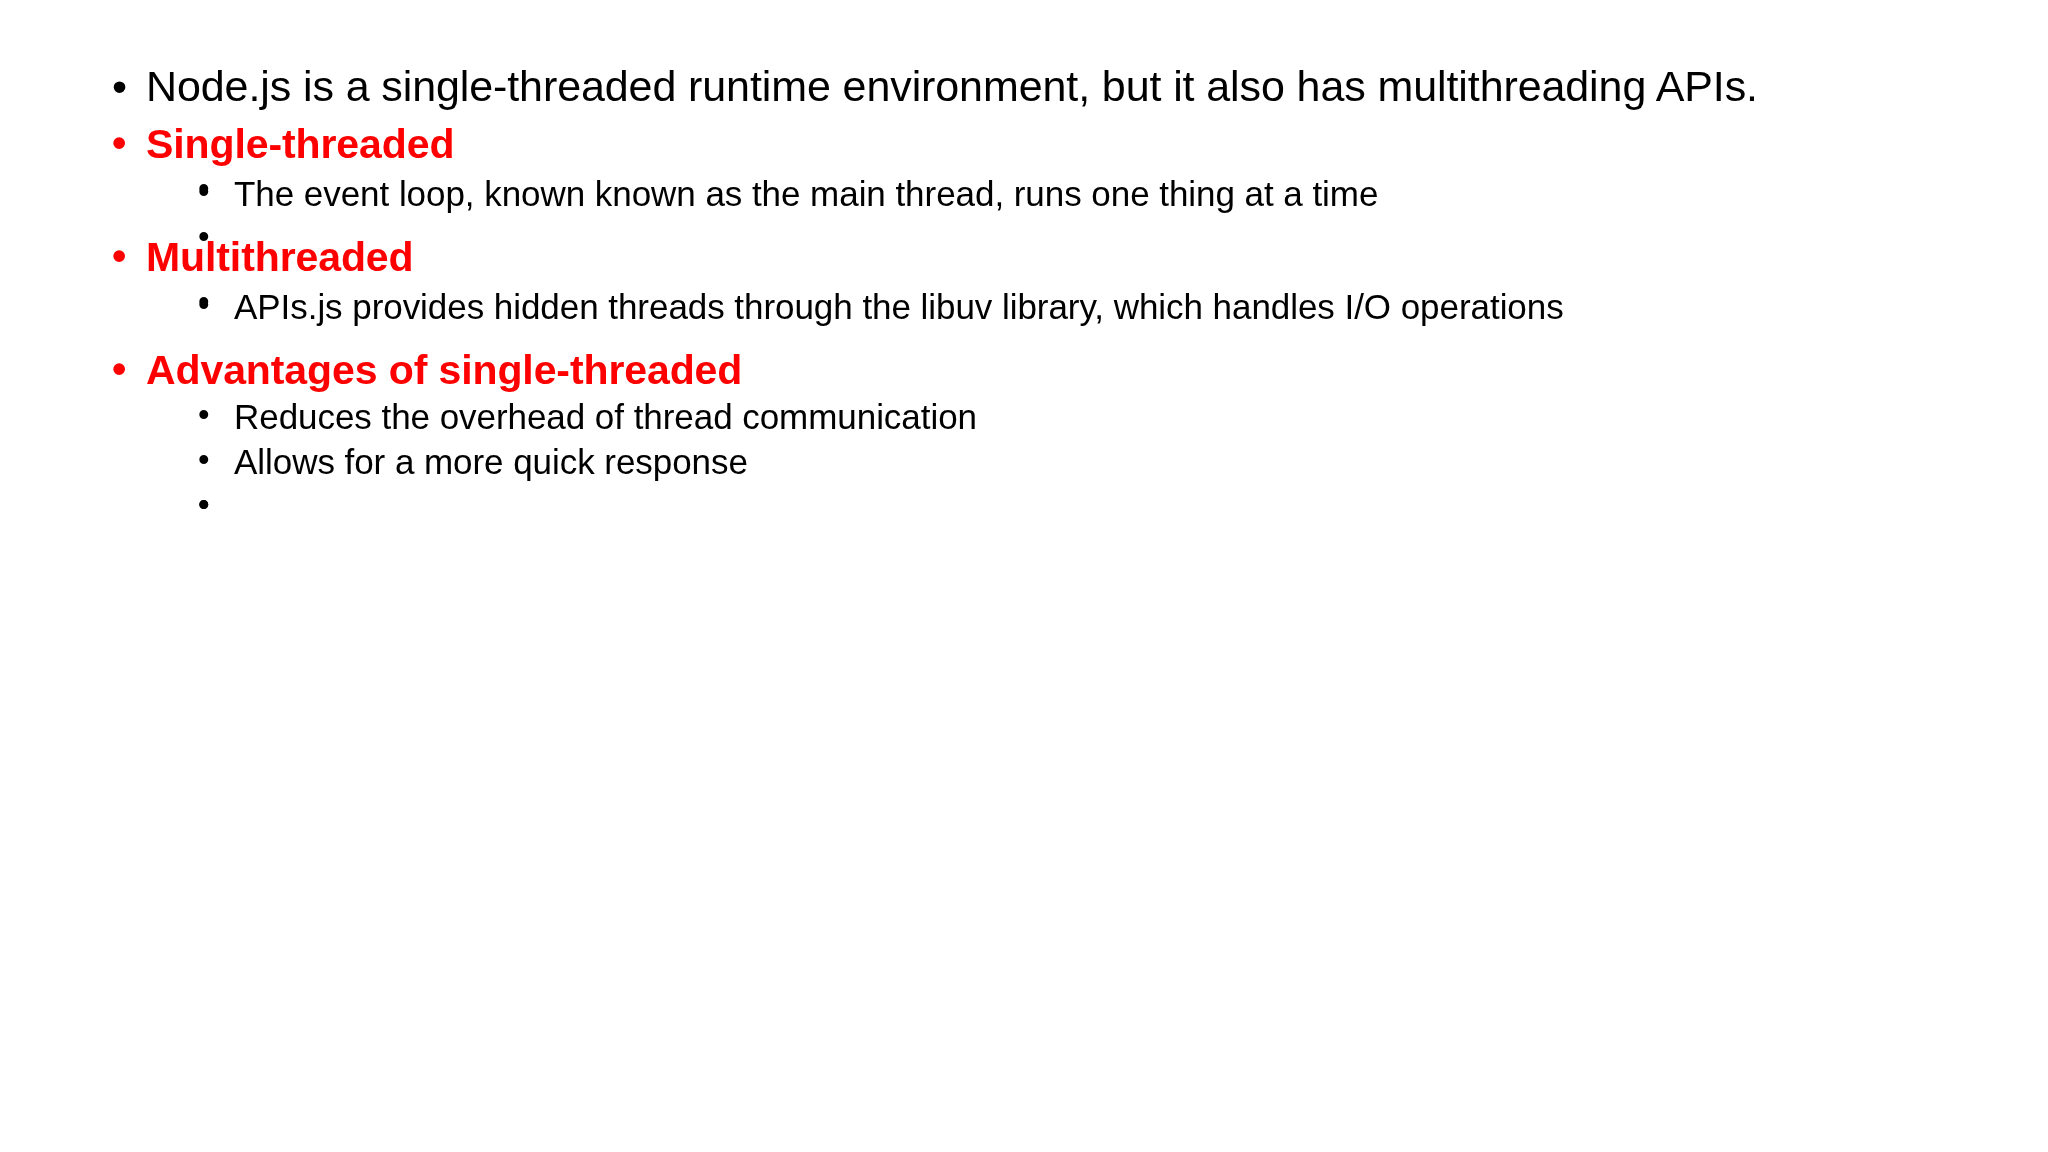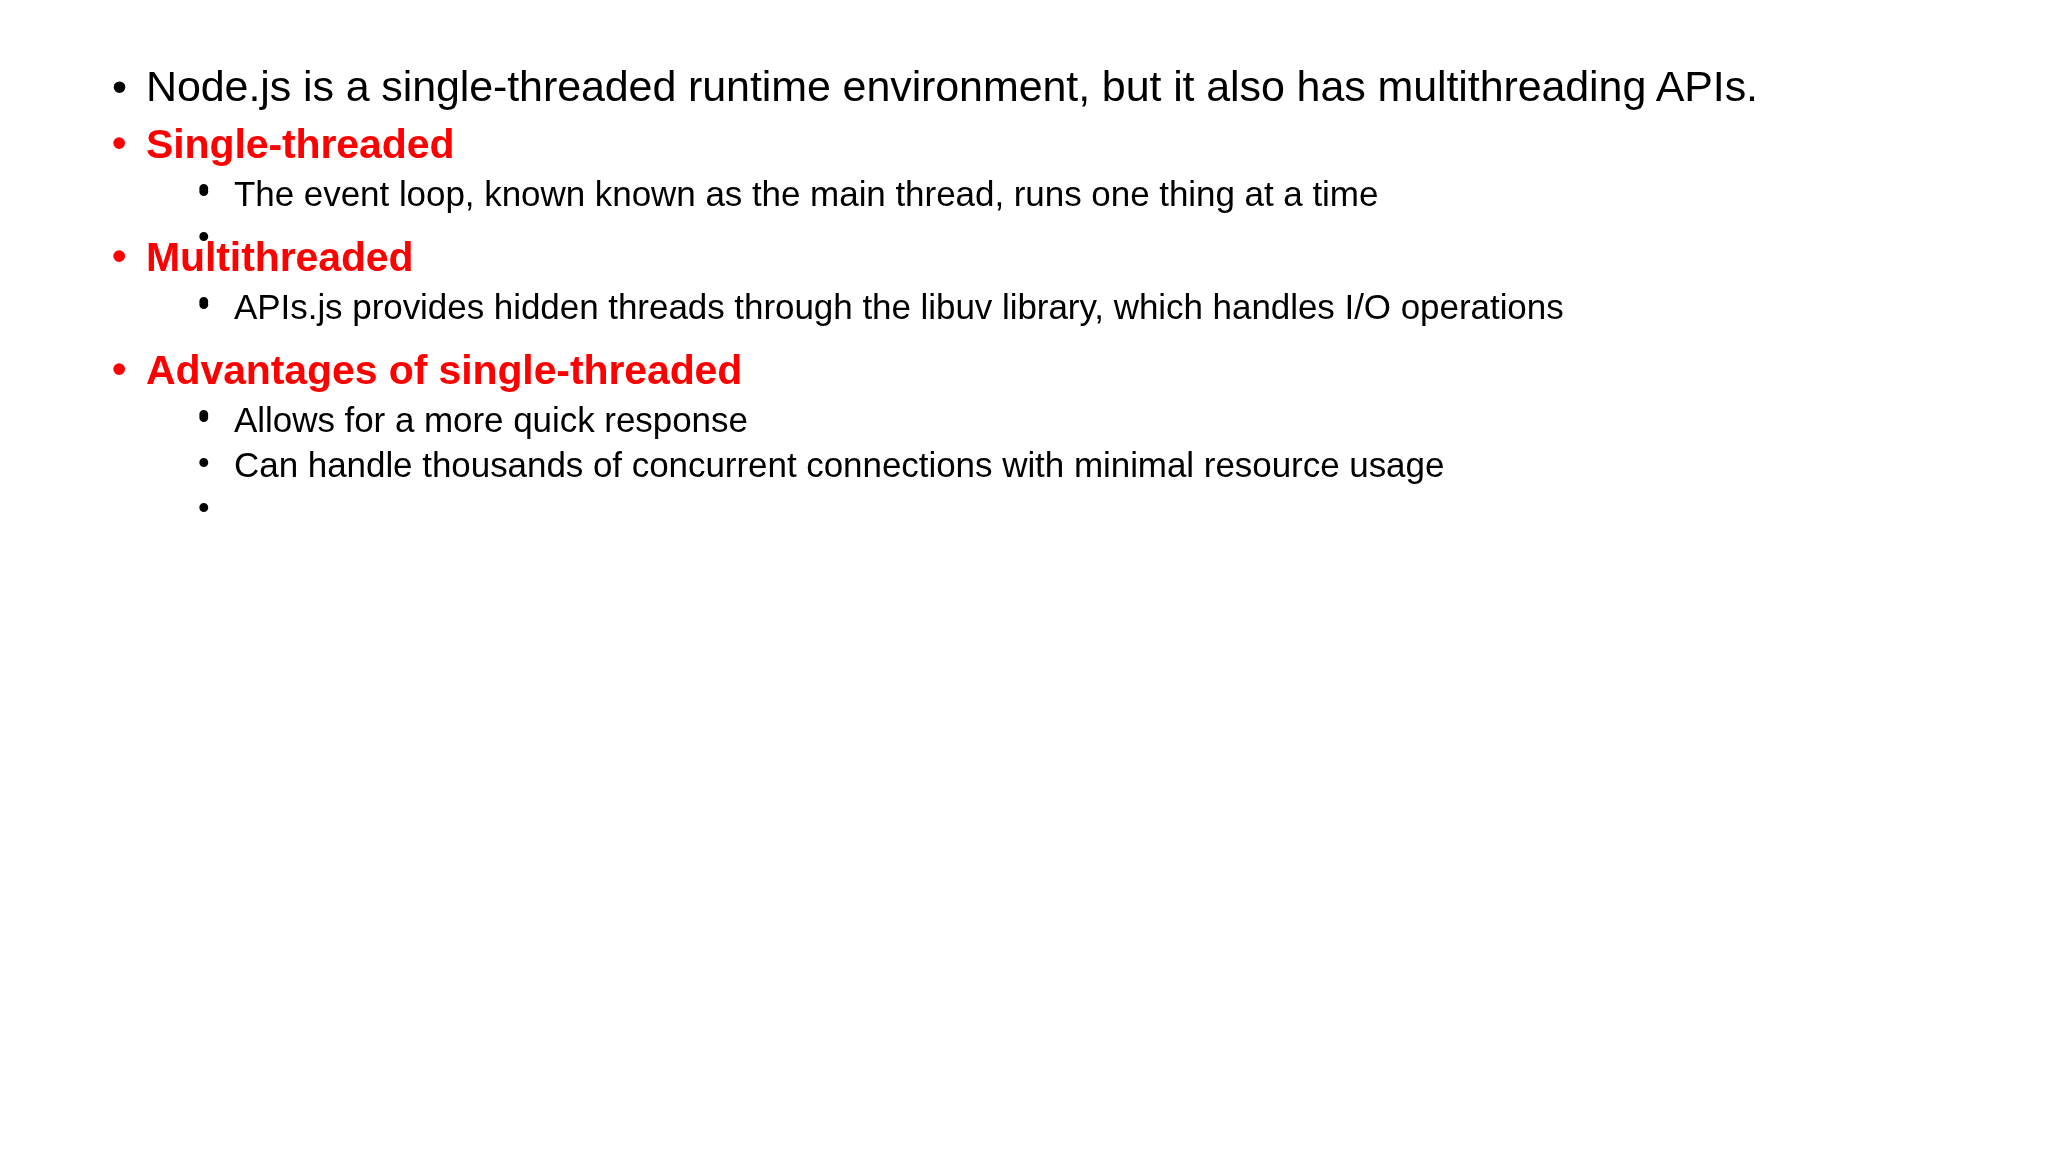--- a/index.html
+++ b/index.html
@@ -136,28 +136,28 @@
 
     <div class="spacer-xs"></div>
 
     <div class="group">
       <p class="l1 heading">
         <span class="bullet">•</span>
         <span>Advantages of single-threaded</span>
       </p>
       <p class="l2">
         <span class="bullet">•</span>
+        <span>Reduces the overhead of thread communication</span>
       </p>
       <p class="l2">
         <span class="bullet">•</span>
         <span>Allows for a more quick response</span>
       </p>
       <p class="l2">
         <span class="bullet">•</span>
-        <span>Can handle thousands of concurrent connections with minimal resource usage</span>
       </p>
       <p class="l2">
         <span class="bullet">•</span>
       </p>
     </div>
 
   </div>
 </div>
 
 </body></html>

